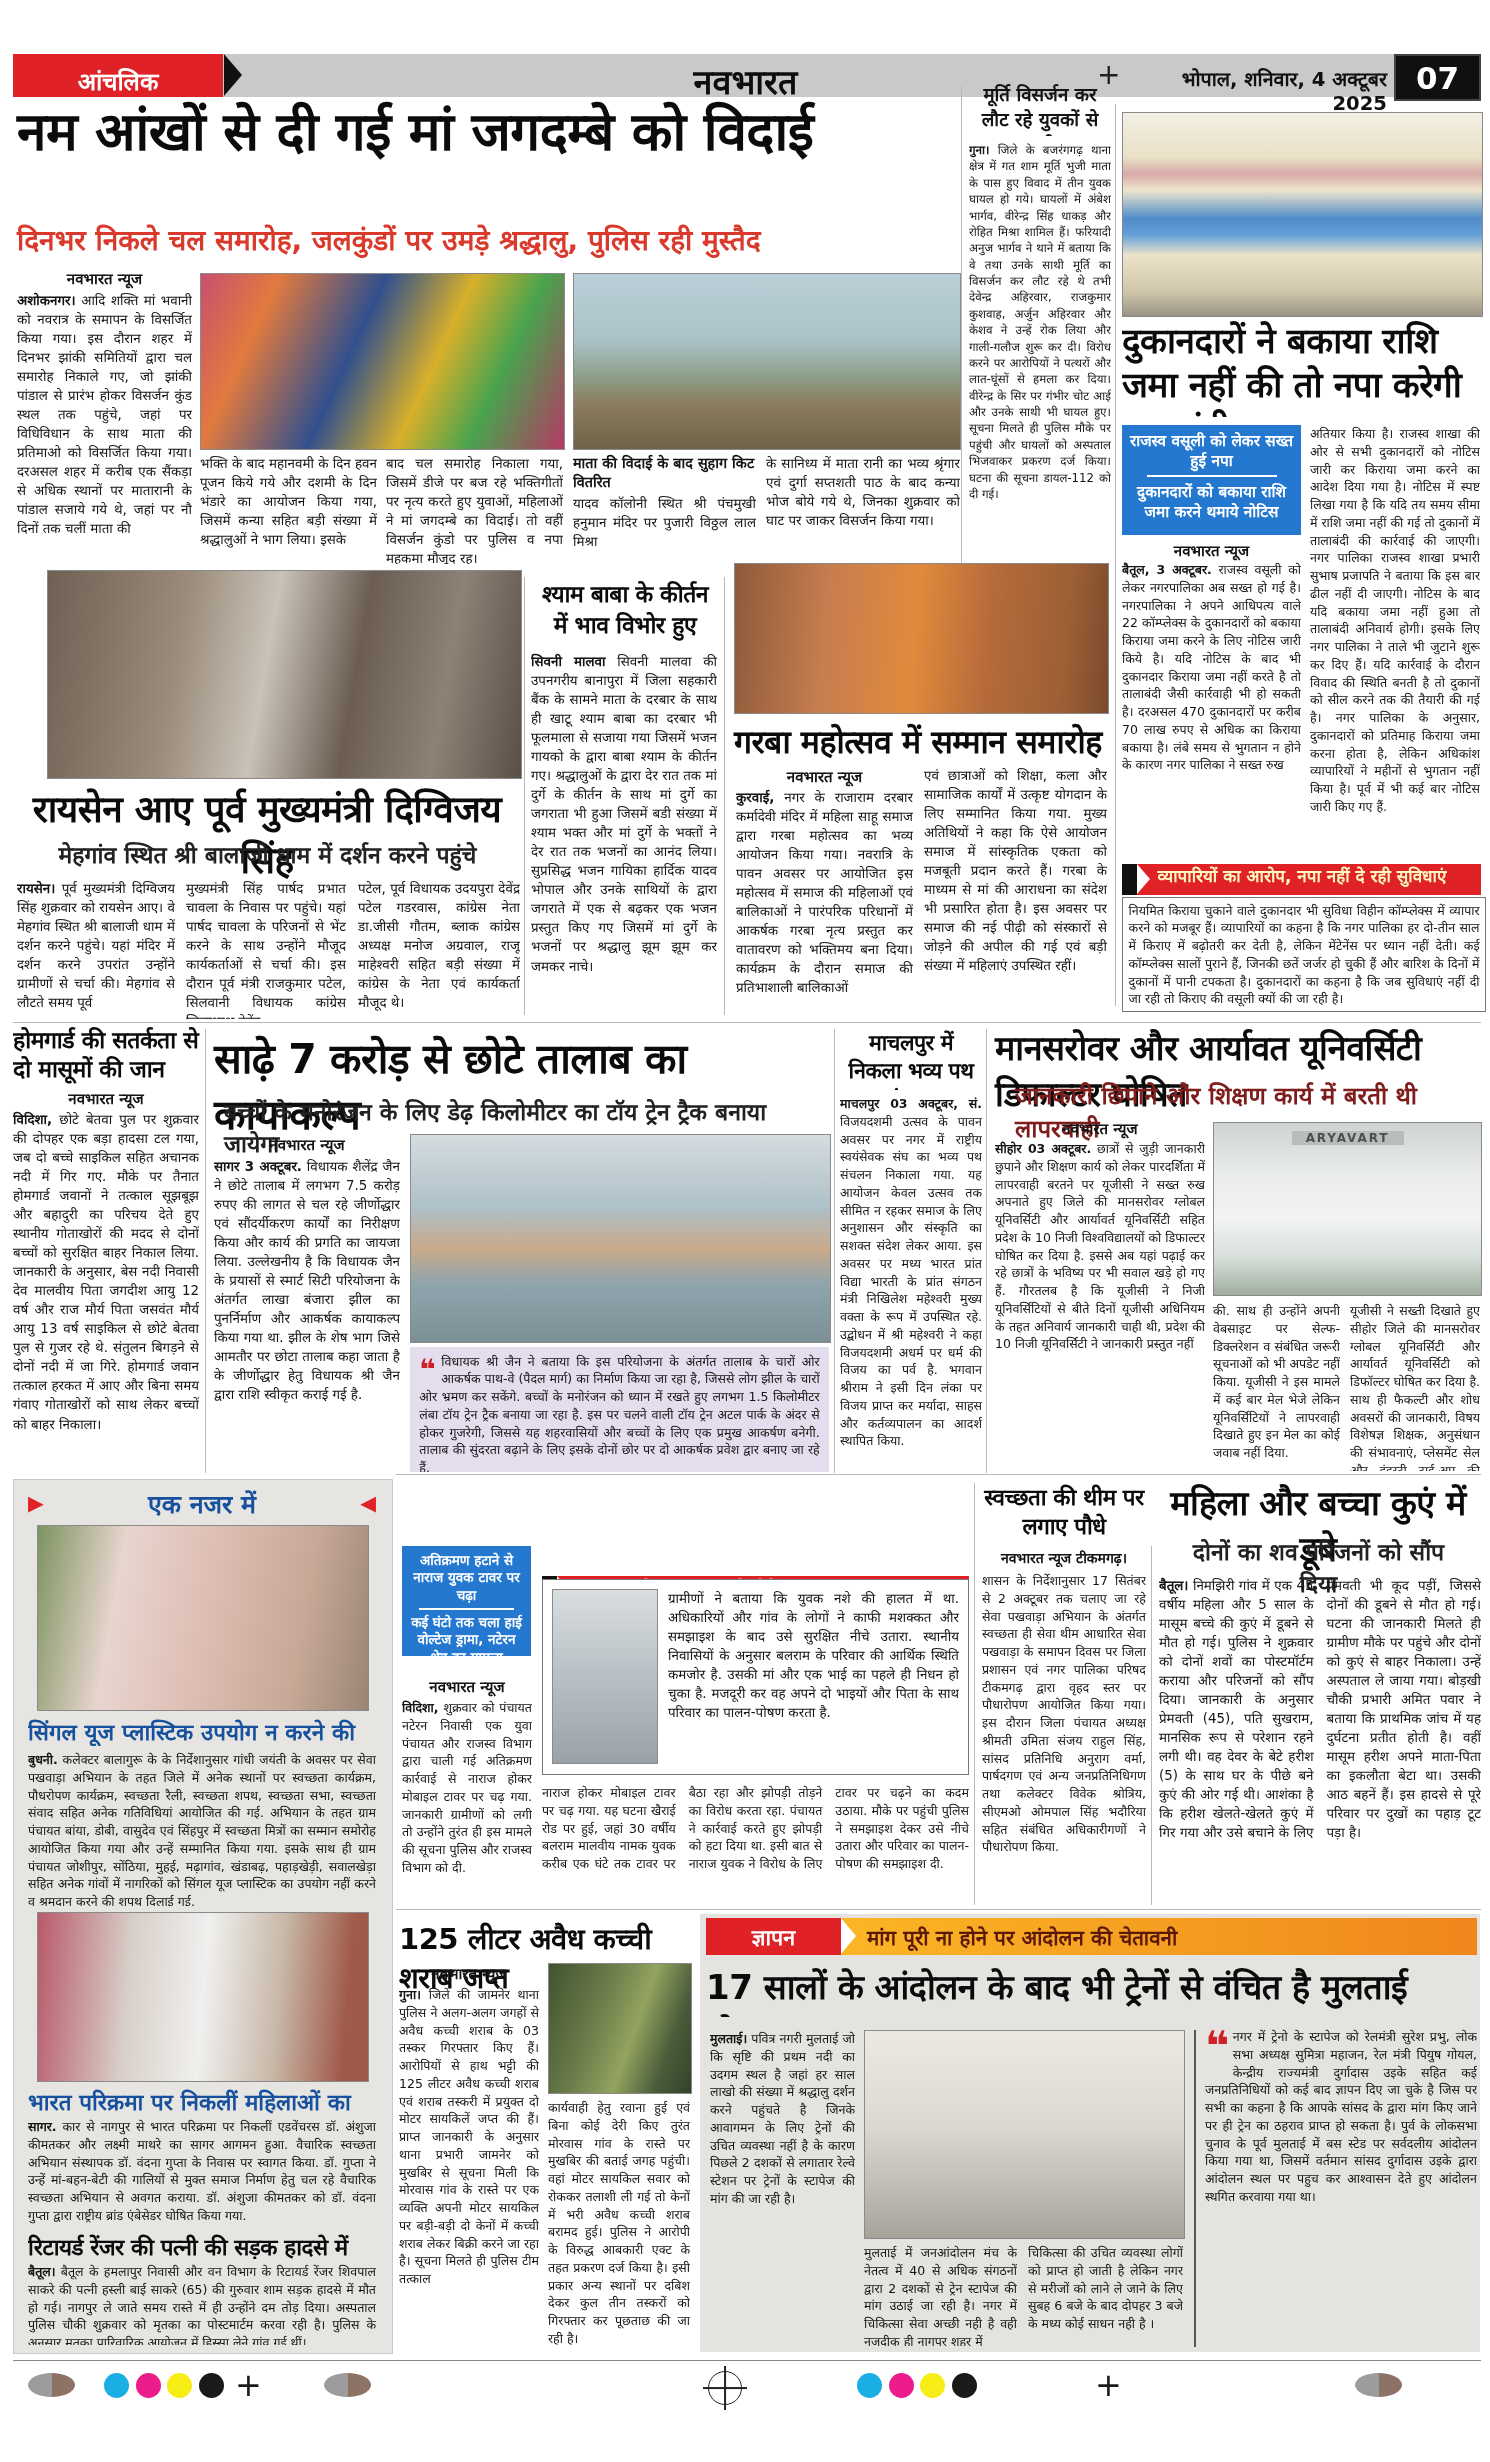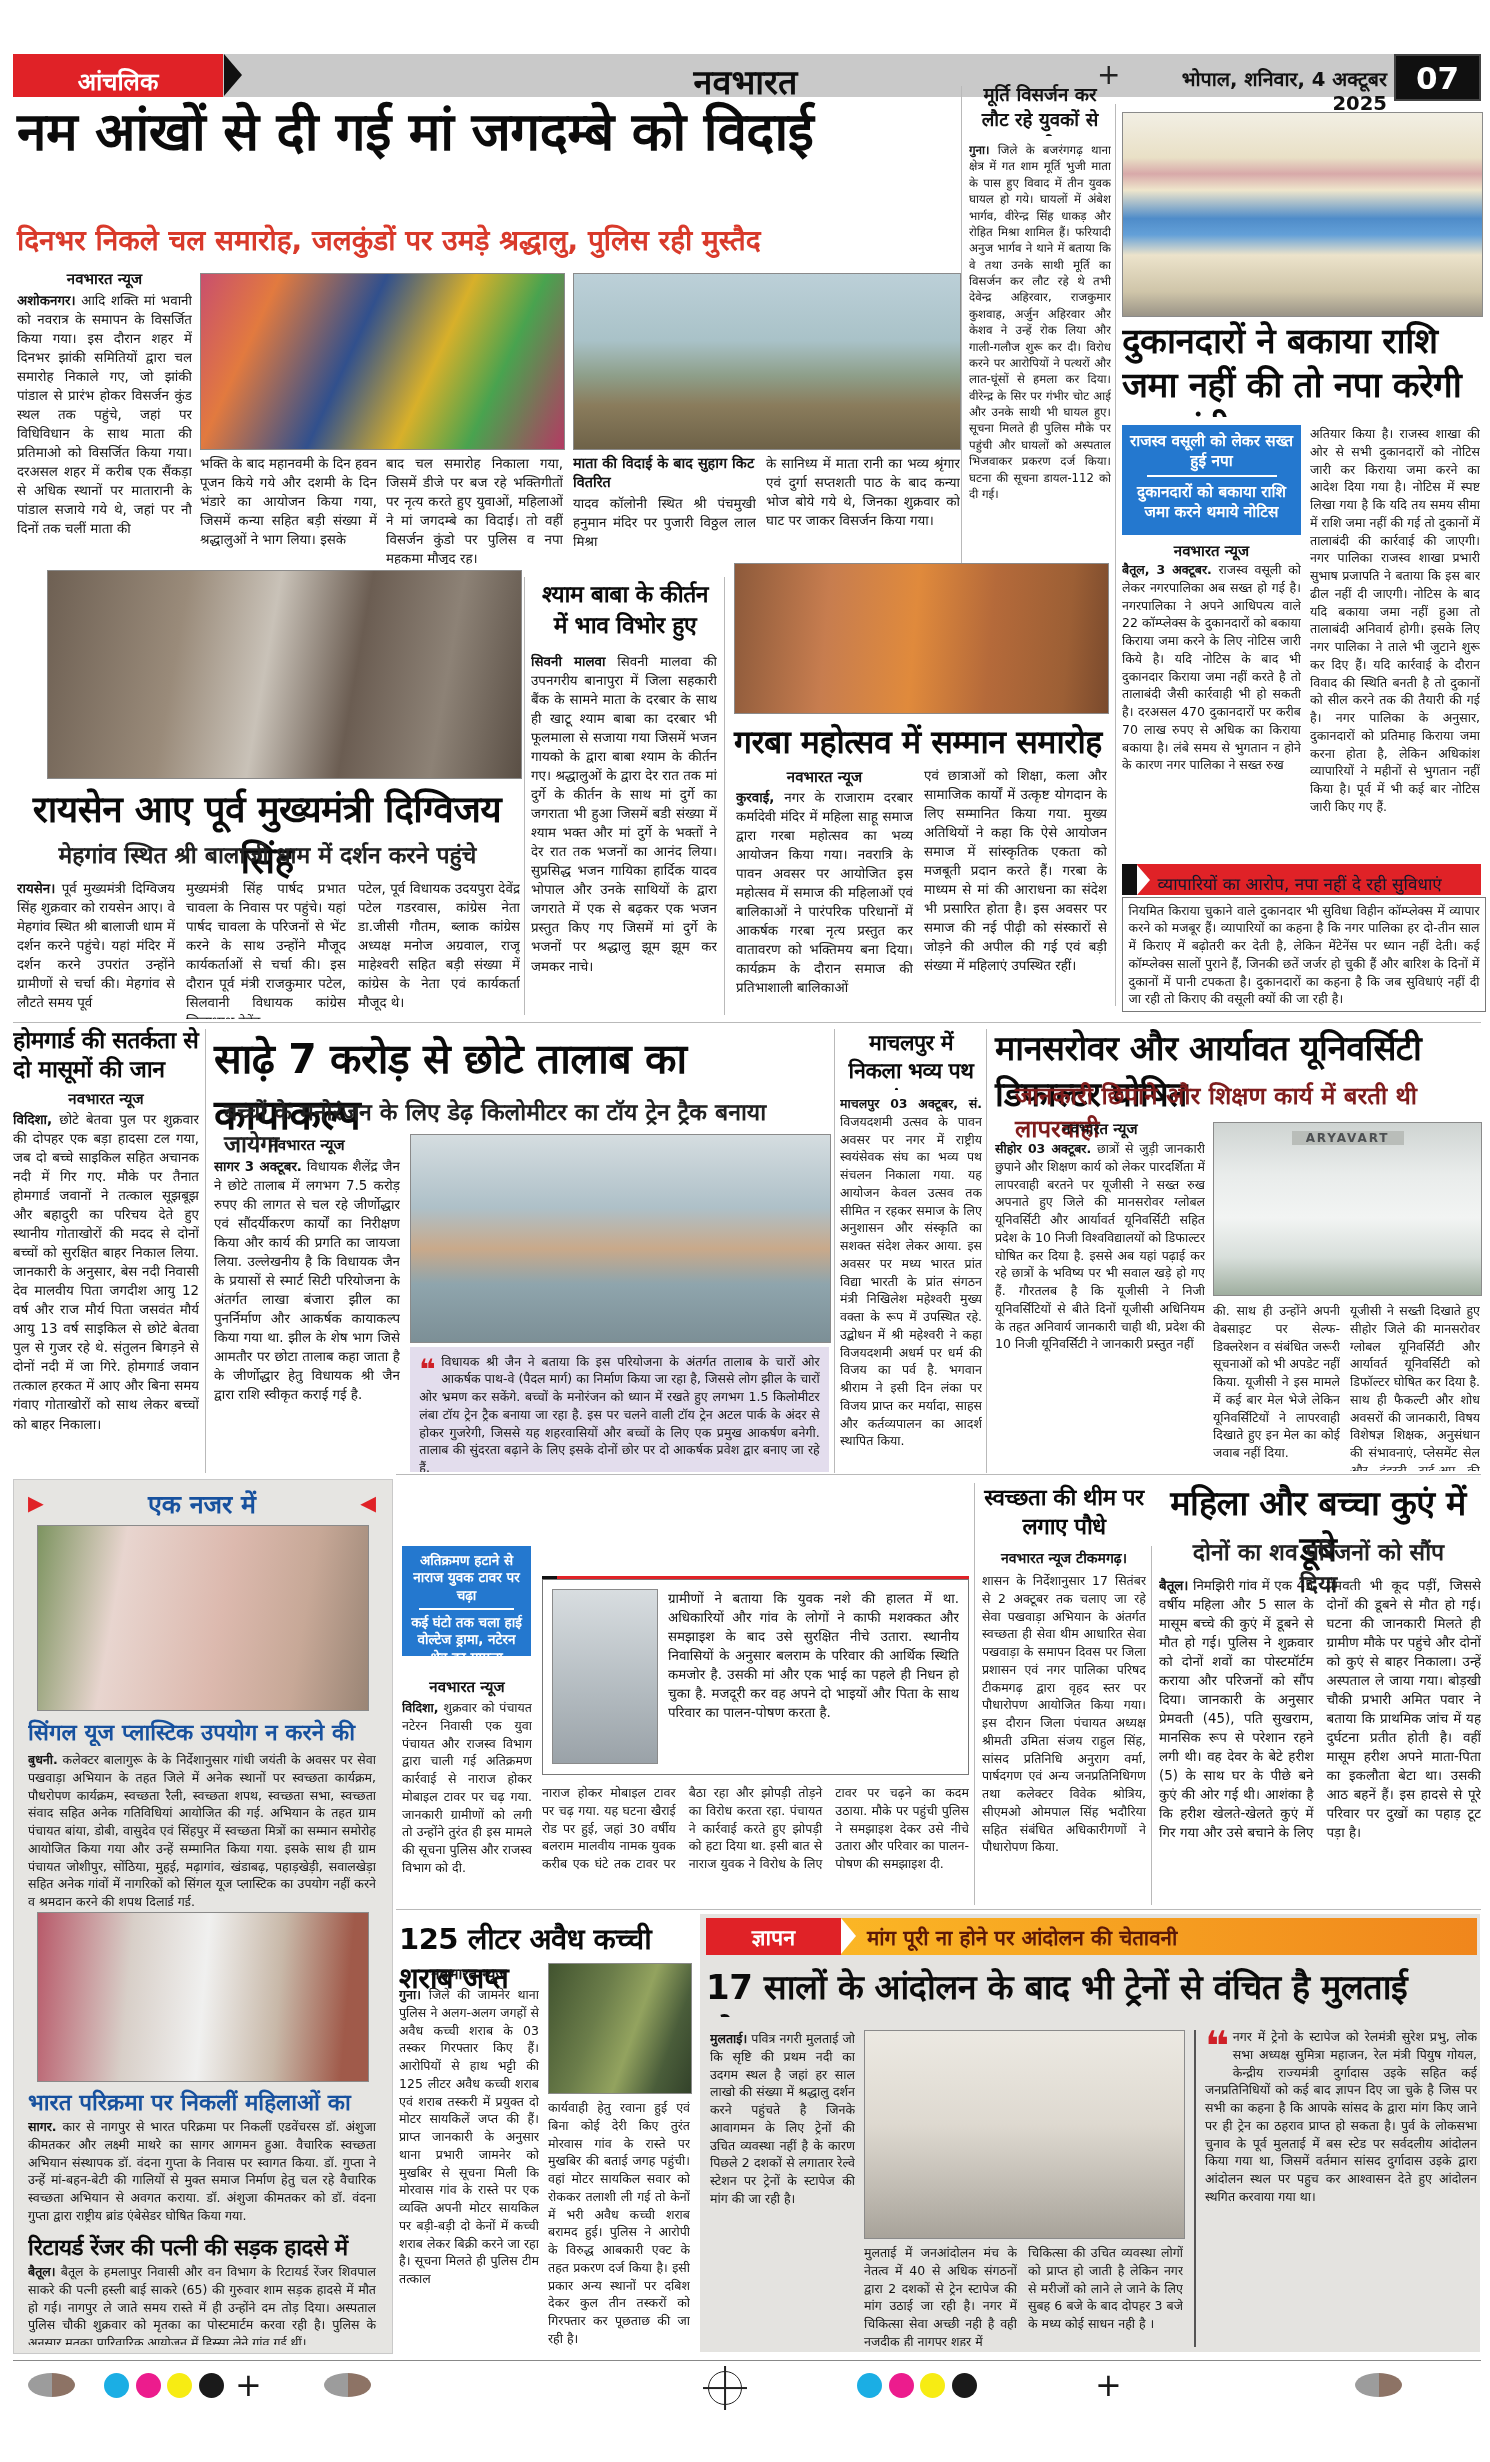--- a/index.html
+++ b/index.html
@@ -16,21 +16,21 @@
   .hl{font-weight:700;color:#0b0b0b;letter-spacing:-0.5px;}
   .center{text-align:center;}
   .white{color:#fff;}
   .vr{width:1.4px;background:#b9b9b9;}
   .hr{height:1.4px;background:#b9b9b9;}
   .photo{border:0.9px solid #8a8a8a;}
   .sectionbox{background:#e02227;display:flex;align-items:flex-end;justify-content:center;}
   .graybar{background:#c9c9c9;}
   .pagenumbox{background:#101010;display:flex;align-items:center;justify-content:center;}
   .bluebox{background:#2478cf;color:#fff;font-weight:700;text-align:center;}
-  .kbar{background:#e02227;color:#0f172a;font-weight:400;display:flex;align-items:flex-end;}
+  .kbar{background:#e02227;color:#fef9c3;font-weight:700;display:flex;align-items:flex-start;}
   .ksq{width:15px;height:100%;background:#111;display:inline-block;}
   .ktri{width:0;height:0;border-top:15px solid transparent;border-bottom:15px solid transparent;border-left:13px solid #fff;display:inline-block;margin-right:7.5px;}
   .borderbox{border:1.4px solid #777;background:#fff;}
   .quotebox{background:#e3dded;}
   .panel{background:#e6e5e2;border:0.9px solid #c9c9c9;}
   .panel-title{color:#17519e;font-weight:700;font-size:25px;text-align:center;}
   .tri{color:#e02227;font-size:20.5px;}
   .bluehead{color:#17519e;font-weight:700;}
   .memo{background:#e02227;color:#fff;font-weight:700;display:flex;align-items:center;justify-content:center;}
   .warnband{background:linear-gradient(90deg,#fbb625,#f0861c);color:#5c1808;font-weight:700;display:flex;align-items:center;}

